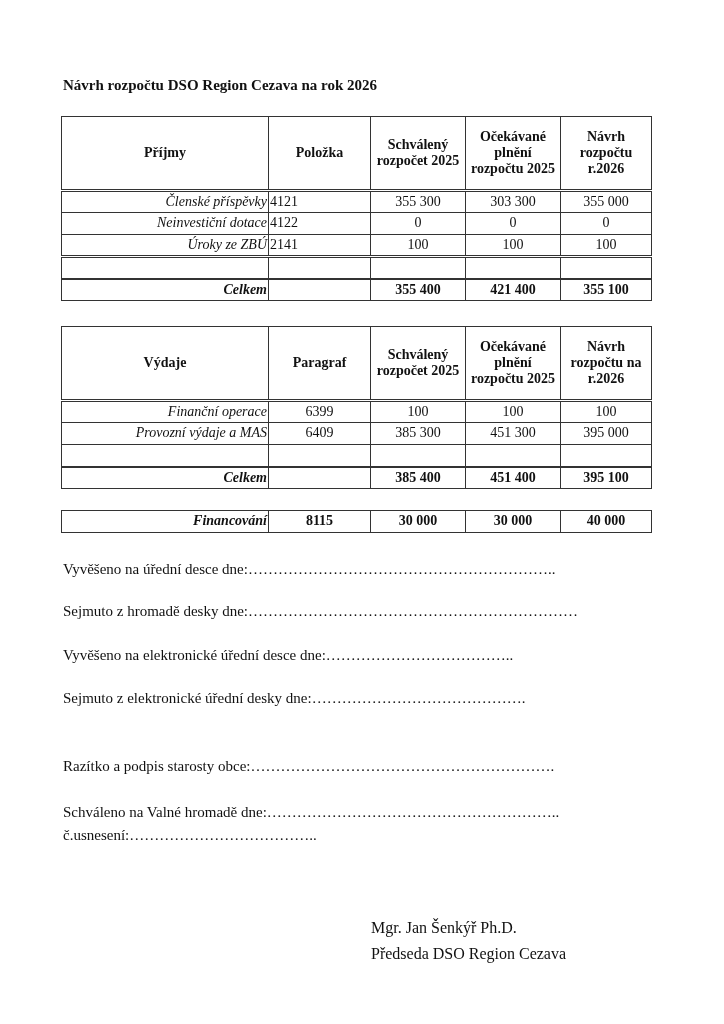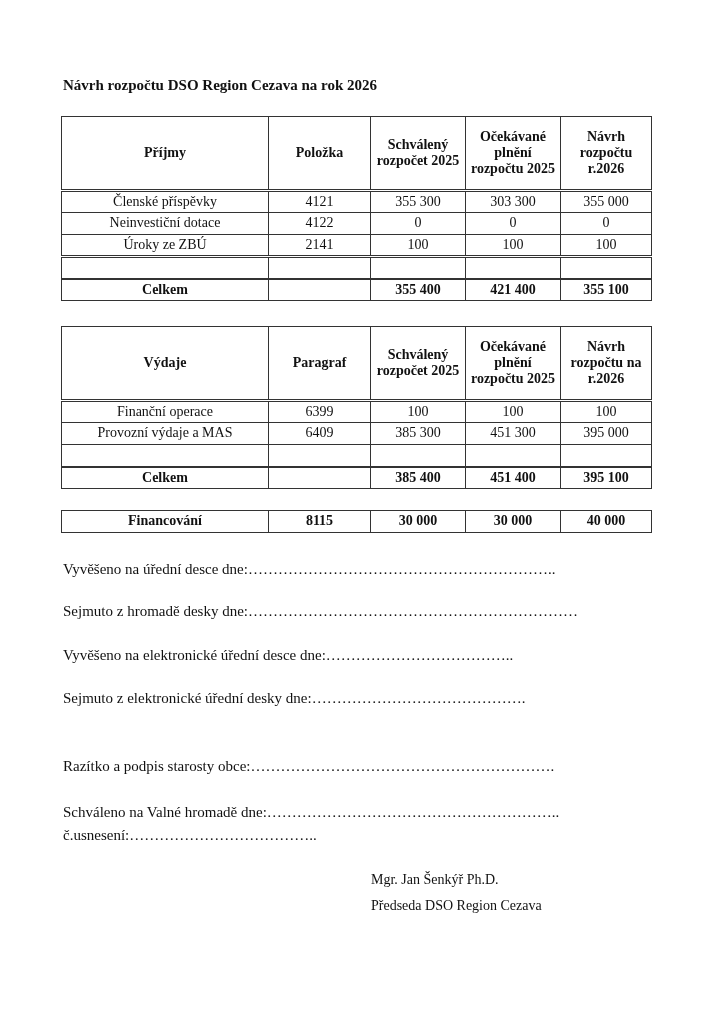--- a/index.html
+++ b/index.html
@@ -17,33 +17,33 @@
   }
   table.budget td, table.budget th {
     border: 1px solid #333; padding: 0 1px; line-height: 1.15;
   }
   table.budget th { font-weight: bold; text-align: center; vertical-align: middle; }
   table.budget tr.head { height: 74px; }
   table.budget tr.head th { border-bottom: 3px double #333; }
   table.budget tr.row { height: 22px; }
   table.budget tr.blank td { border-bottom: 2px solid #333; }
   table.budget tr.blank-top td { border-top: 3px double #333; }
-  table.budget td.name { text-align: center; padding-left: 1px; }
-  table.budget td.code-c { text-align: center; }
+  table.budget td.name { text-align: right; padding-left: 1px; font-style: italic; }
+  table.budget td.code-c { text-align: left; }
   table.budget td.num { text-align: center; padding-right: 1px; }
   table.budget tr.total td { font-weight: bold; }
   col.c1 { width: 207px; } col.c2 { width: 102px; } col.c3 { width: 95px; }
   col.c4 { width: 95px; } col.c5 { width: 91px; }
   #t1 { top: 116px; }
   #t2 { top: 326px; }
   #t3 { top: 510px; }
   .line {
     position: absolute; left: 63px; font-size: 15px; white-space: nowrap;
   }
-  .sig { position: absolute; left: 371px; font-size: 14px; white-space: nowrap; }
+  .sig { position: absolute; left: 371px; font-size: 16px; white-space: nowrap; margin-top: 47px; }
 </style>
 </head>
 <body>
 
 <div class="title">Návrh rozpočtu DSO Region Cezava na rok 2026</div>
 
 <table class="budget" id="t1">
   <colgroup>
       <col class="c1">
       <col class="c2">

